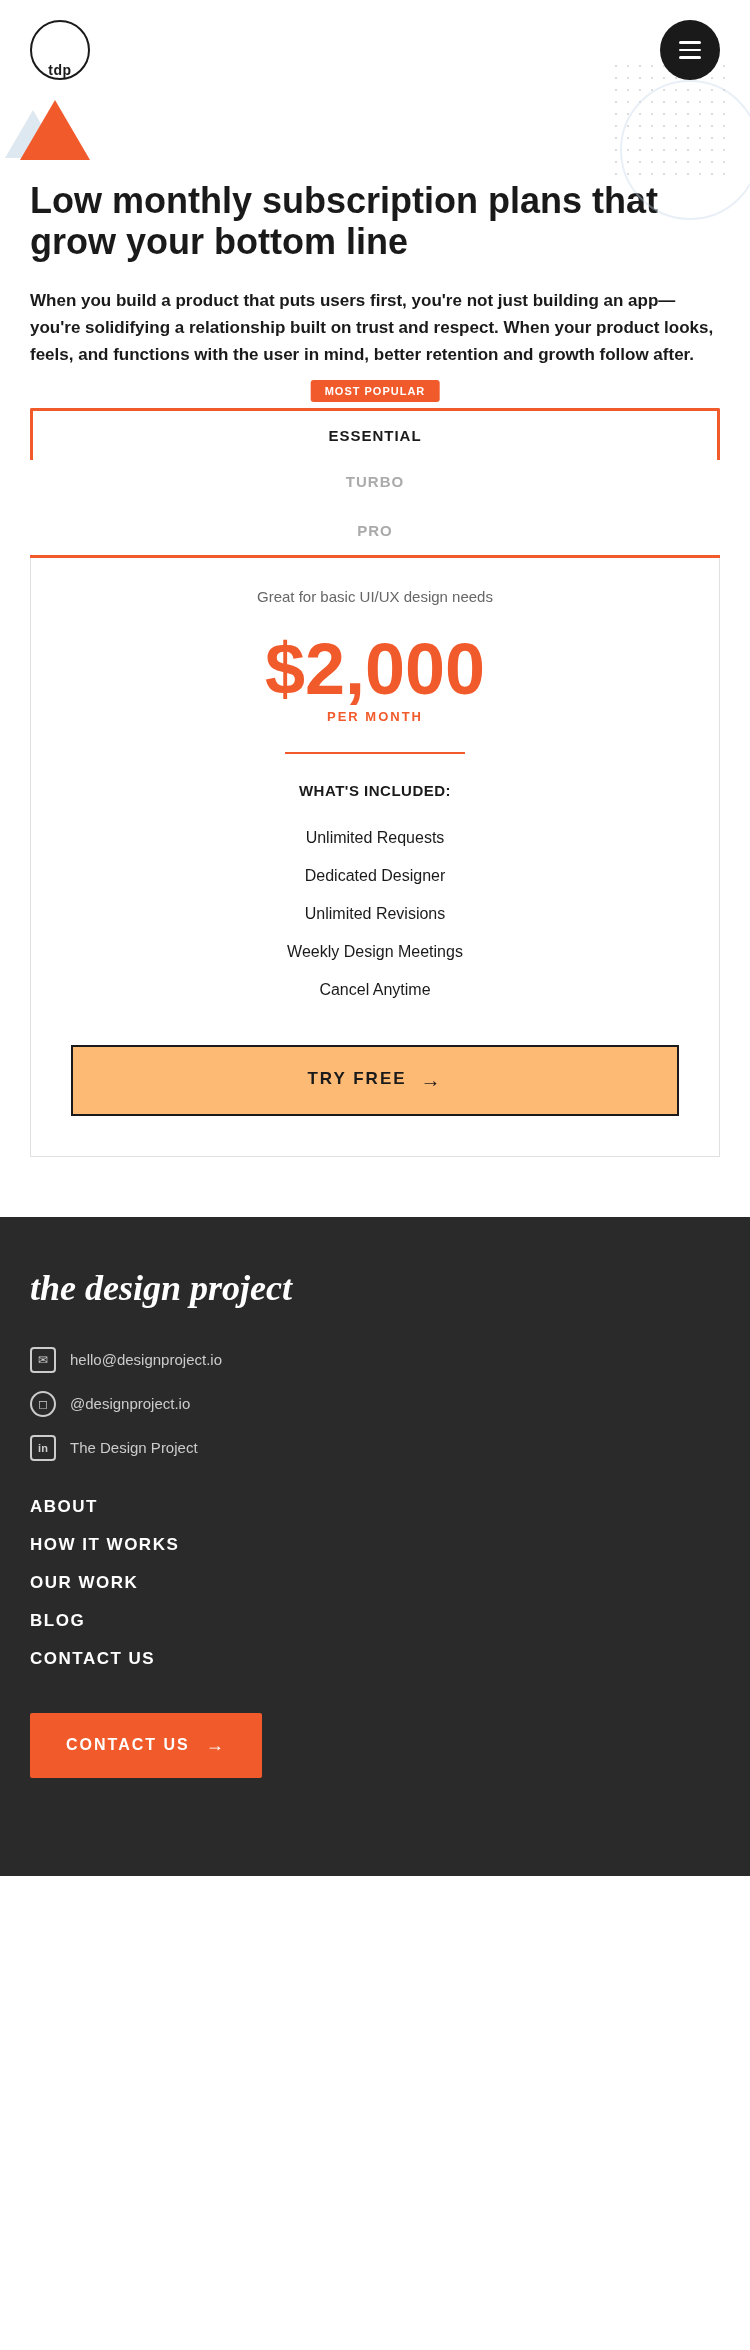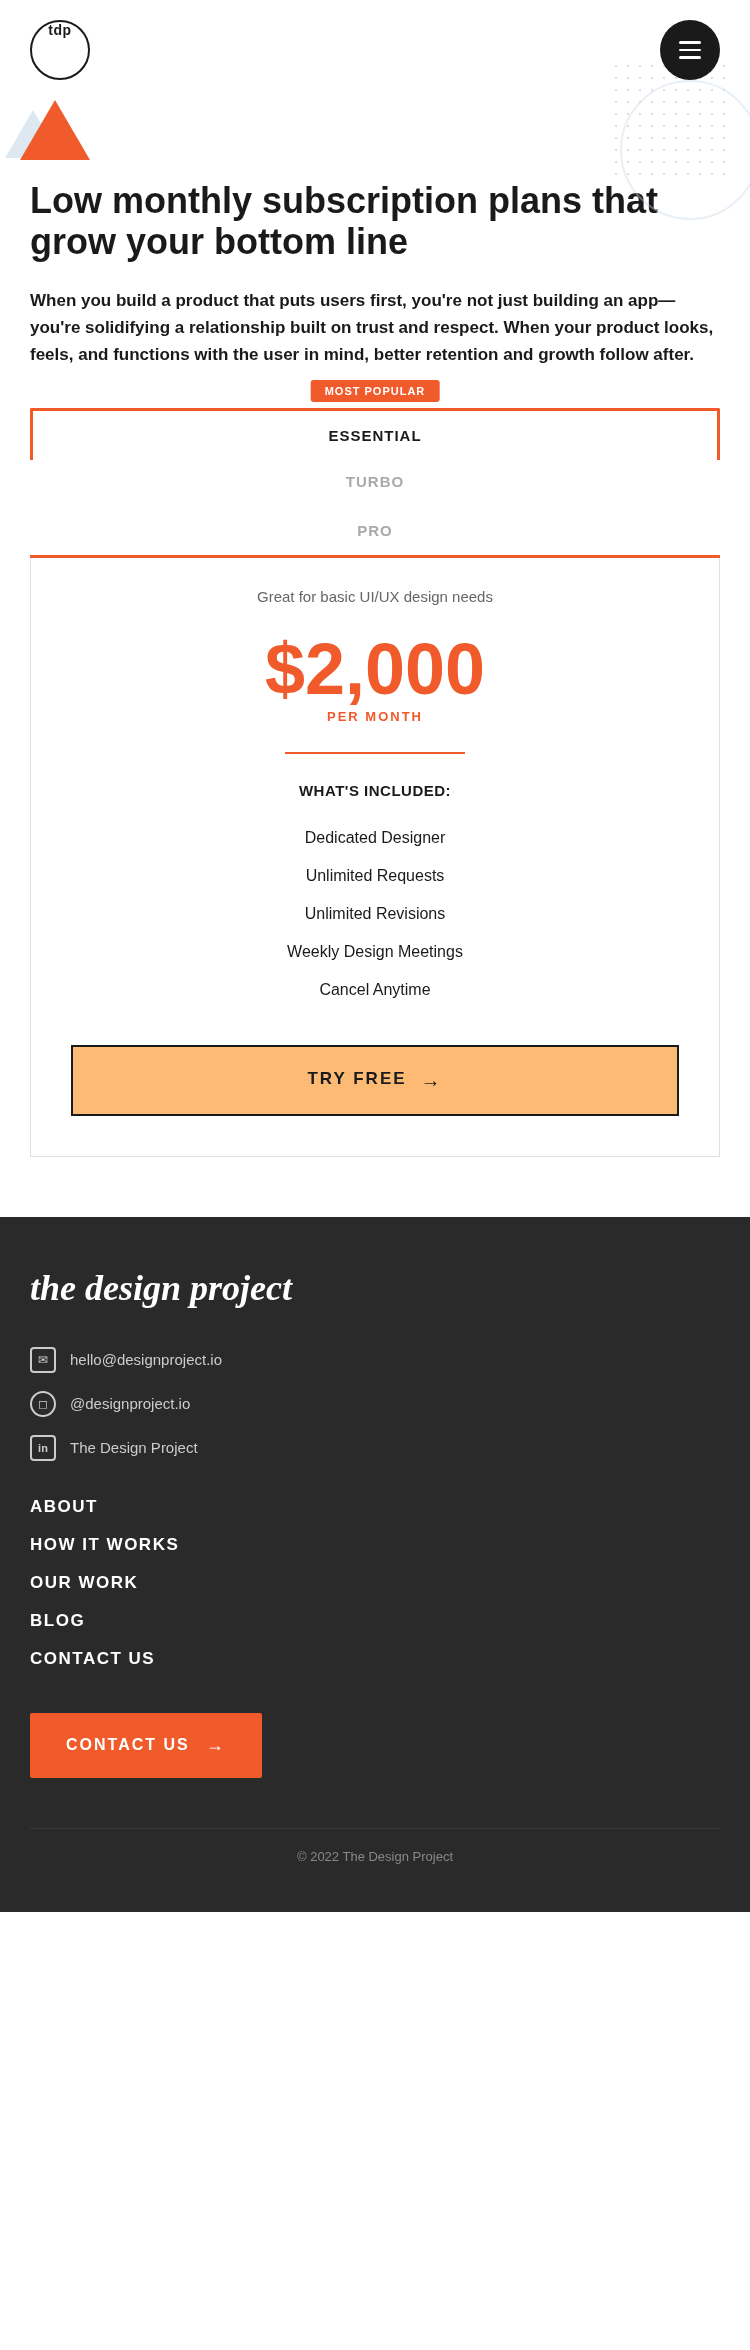--- a/index.html
+++ b/index.html
@@ -18,21 +18,21 @@
       align-items: center;
       padding: 20px 30px;
       position: relative;
     }
     .logo-circle {
       width: 60px;
       height: 60px;
       border-radius: 50%;
       border: 2px solid #1a1a1a;
       display: flex;
-      align-items: flex-start;
+      align-items: flex-end;
       justify-content: center;
       font-weight: bold;
       font-size: 14px;
       letter-spacing: 0.5px;
       color: #1a1a1a;
     }
     .menu-circle {
       width: 60px;
       height: 60px;
       border-radius: 50%;
@@ -365,22 +365,22 @@
     </div>
   </div>
 
   <div class="pricing-card">
     <p class="plan-description">Great for basic UI/UX design needs</p>
     <div class="price-amount">$2,000</div>
     <div class="price-period">PER MONTH</div>
     <div class="price-divider"></div>
     <p class="whats-included">WHAT'S INCLUDED:</p>
     <ul class="features-list">
+      <li>Unlimited Requests</li>
       <li>Dedicated Designer</li>
-      <li>Unlimited Requests</li>
       <li>Unlimited Revisions</li>
       <li>Weekly Design Meetings</li>
       <li>Cancel Anytime</li>
     </ul>
     <button class="try-free-btn">
       <span>TRY FREE</span>
       <span class="arrow-right">→</span>
     </button>
   </div>
 </section>
@@ -421,14 +421,13 @@
         <a href="#">CONTACT US</a>
       </li>
     </ul>
   </nav>
 
   <button class="contact-us-btn">
     <span>CONTACT US</span>
     <span style="font-size:18px;">→</span>
   </button>
 
-  <div class="footer-copyright">© 2022 The Design Project</div>
 </footer>
 
 </body></html>

